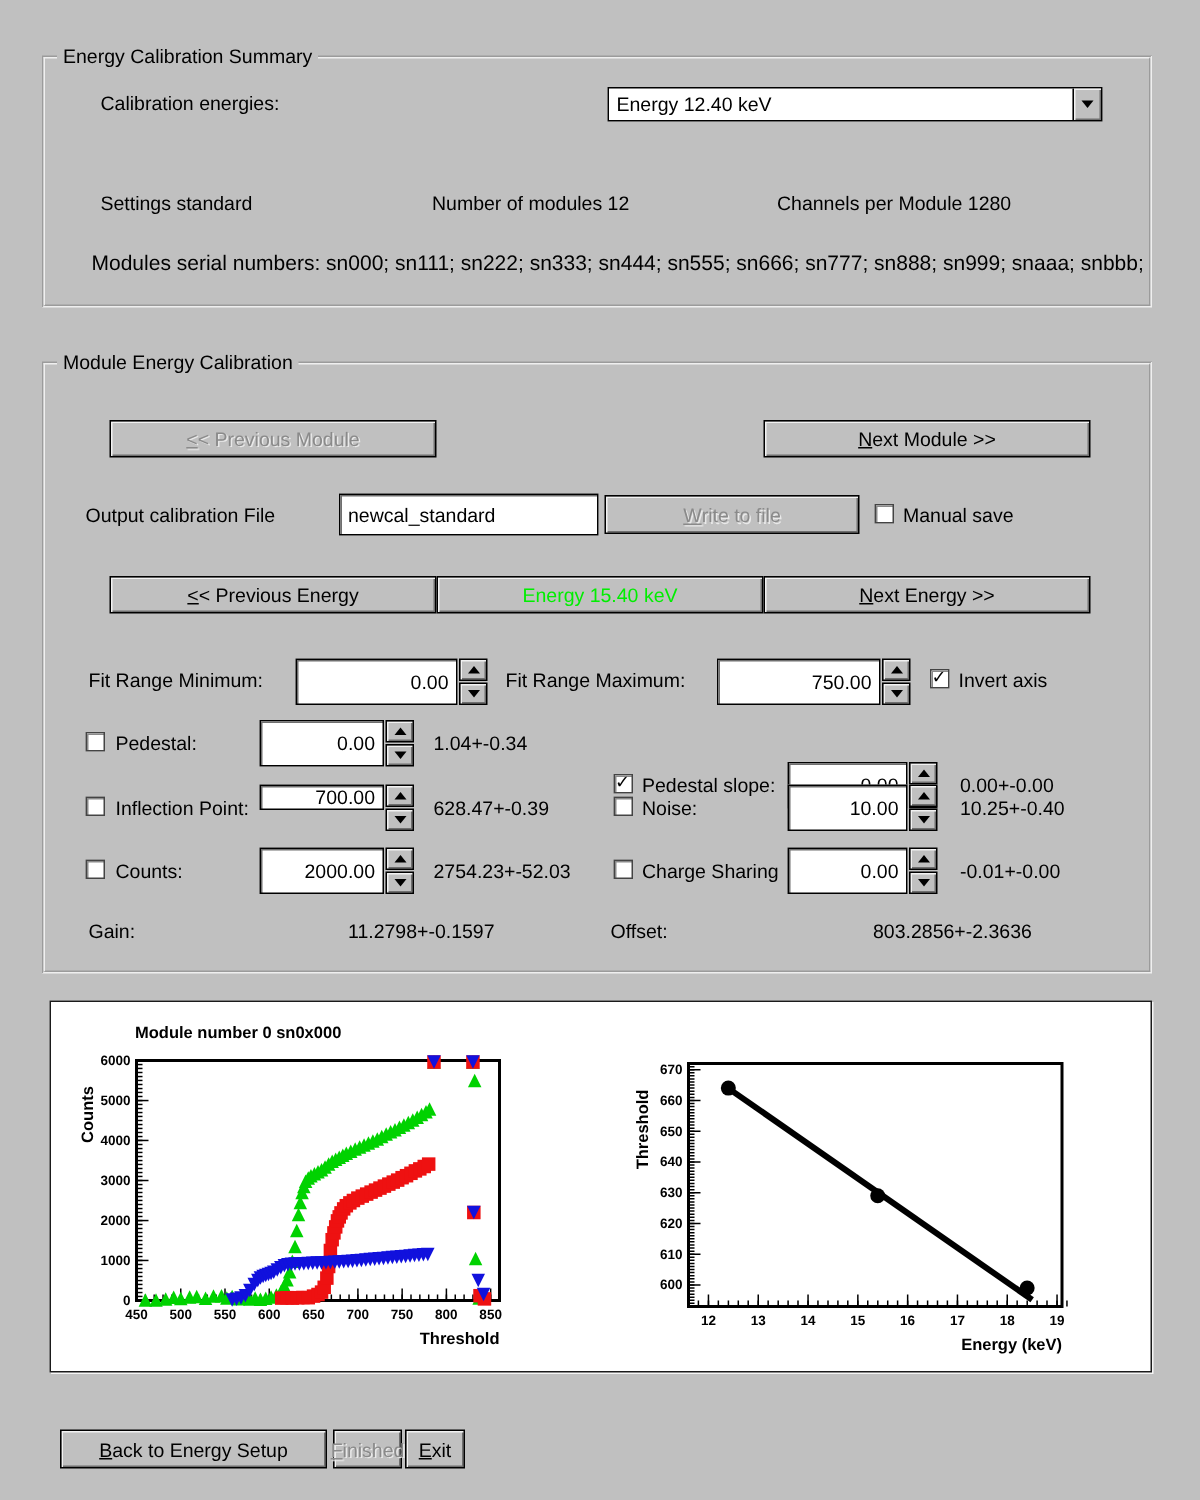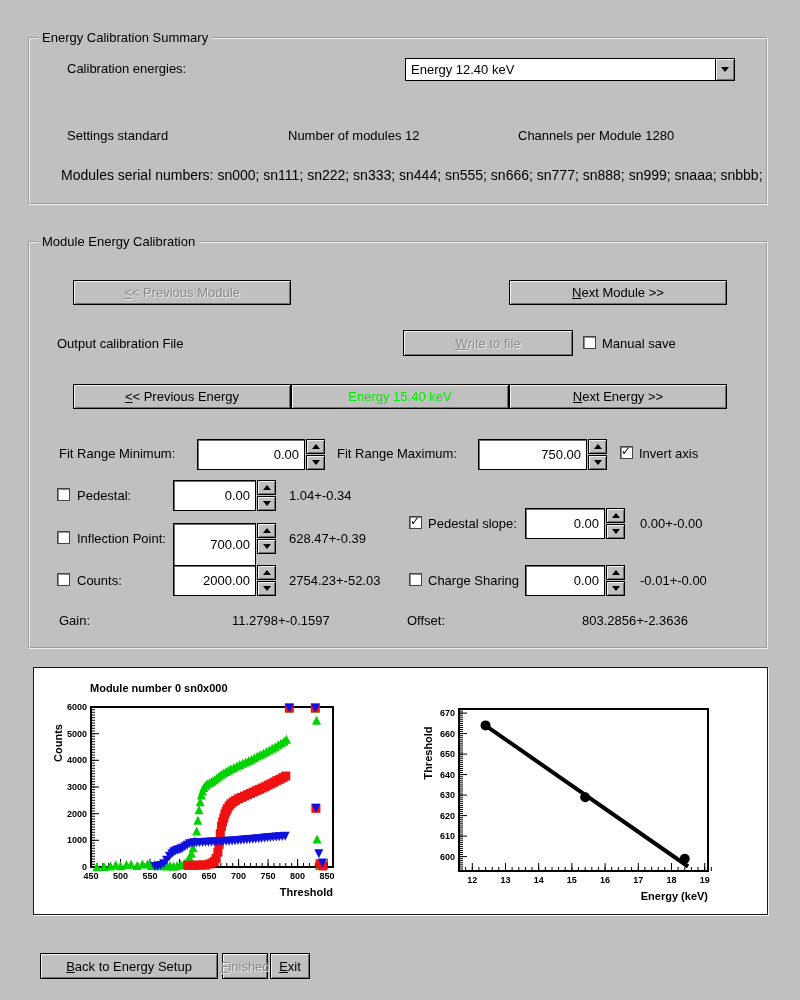--- a/index.html
+++ b/index.html
@@ -67,20 +67,21 @@
     <span class="lbl" style="left:31px;top:128px;font-size:14px;">Modules serial numbers: sn000; sn111; sn222; sn333; sn444; sn555; sn666; sn777; sn888; sn999; snaaa; snbbb;</span>
   </div>
 
   <div class="groupbox" style="left:28px;top:241px;width:736px;height:404px;">
     <span class="group-legend">Module Energy Calibration</span>
 
     <div class="btn disabled" style="left:43px;top:37px;width:218px;height:25px;"><u>&lt;</u>&lt; Previous Module</div>
     <div class="btn" style="left:479px;top:37px;width:218px;height:25px;"><u>N</u>ext Module &gt;&gt;</div>
 
     <span class="lbl" style="left:27px;top:93px;">Output calibration File</span>
+    <input class="field" style="left: 196px; top: 86px; width: 173px; height: 28px;" value="newcal_standard">
     <div class="btn disabled" style="left:373px;top:87px;width:170px;height:26px;"><u>W</u>rite to file</div>
     <span class="cb" style="left:553px;top:93px;"></span>
     <span class="lbl" style="left:572px;top:93px;">Manual save</span>
 
     <div class="btn" style="left:43px;top:141px;width:218px;height:25px;"><u>&lt;</u>&lt; Previous Energy</div>
     <div class="btn" style="left: 261px; top: 141px; width: 218px; height: 25px; color: rgb(0, 238, 0);">Energy 15.40 keV</div>
     <div class="btn" style="left:479px;top:141px;width:218px;height:25px;"><u>N</u>ext Energy &gt;&gt;</div>
 
     <span class="lbl" style="left:29px;top:203px;">Fit Range Minimum:</span>
     <input class="field right" style="left: 167px; top: 196px; width: 108px; height: 31px;" value="0.00">
@@ -130,30 +131,44 @@
         <span class="spinbtn" style="top:16px;">
             <span class="arr-dn-s"></span>
           </span>
       </span>
       <span class="lbl" style="left:231px;top:8px;">0.00+-0.00</span>
     </div>
 
     <div class="abs" style="left:27px;top:280px;width:335px;height:31px;">
       <span class="cb" style="left:0;top:8px;"></span>
       <span class="lbl" style="left:20px;top:8px;">Inflection Point:</span>
-      <input class="field right" style="left: 116px; top: 0px; width: 83px; height: 43px;" value="700.00">
+      <input class="field right" style="left: 116px; top: 0px; width: 83px; height: 17px;" value="700.00">
       <span class="spinbtns" style="left:200px;top:0;height:31px;">
         <span class="spinbtn" style="top:0;">
             <span class="arr-up-s"></span>
           </span>
         <span class="spinbtn" style="top:16px;">
             <span class="arr-dn-s"></span>
           </span>
       </span>
       <span class="lbl" style="left:232px;top:8px;">628.47+-0.39</span>
+    </div>
+    <div class="abs" style="left:379px;top:280px;width:340px;height:31px;">
+      <span class="cb" style="left:0;top:8px;"></span>
+      <span class="lbl" style="left:19px;top:8px;">Noise:</span>
+      <input class="field right" style="left: 116px; top: 0px; width: 80px; height: 31px;" value="10.00">
+      <span class="spinbtns" style="left:197px;top:0;height:31px;">
+        <span class="spinbtn" style="top:0;">
+            <span class="arr-up-s"></span>
+          </span>
+        <span class="spinbtn" style="top:16px;">
+            <span class="arr-dn-s"></span>
+          </span>
+      </span>
+      <span class="lbl" style="left:231px;top:8px;">10.25+-0.40</span>
     </div>
 
     <div class="abs" style="left:27px;top:322px;width:335px;height:31px;">
       <span class="cb" style="left:0;top:8px;"></span>
       <span class="lbl" style="left:20px;top:8px;">Counts:</span>
       <input class="field right" style="left: 116px; top: 0px; width: 83px; height: 31px;" value="2000.00">
       <span class="spinbtns" style="left:200px;top:0;height:31px;">
         <span class="spinbtn" style="top:0;">
             <span class="arr-up-s"></span>
           </span>

